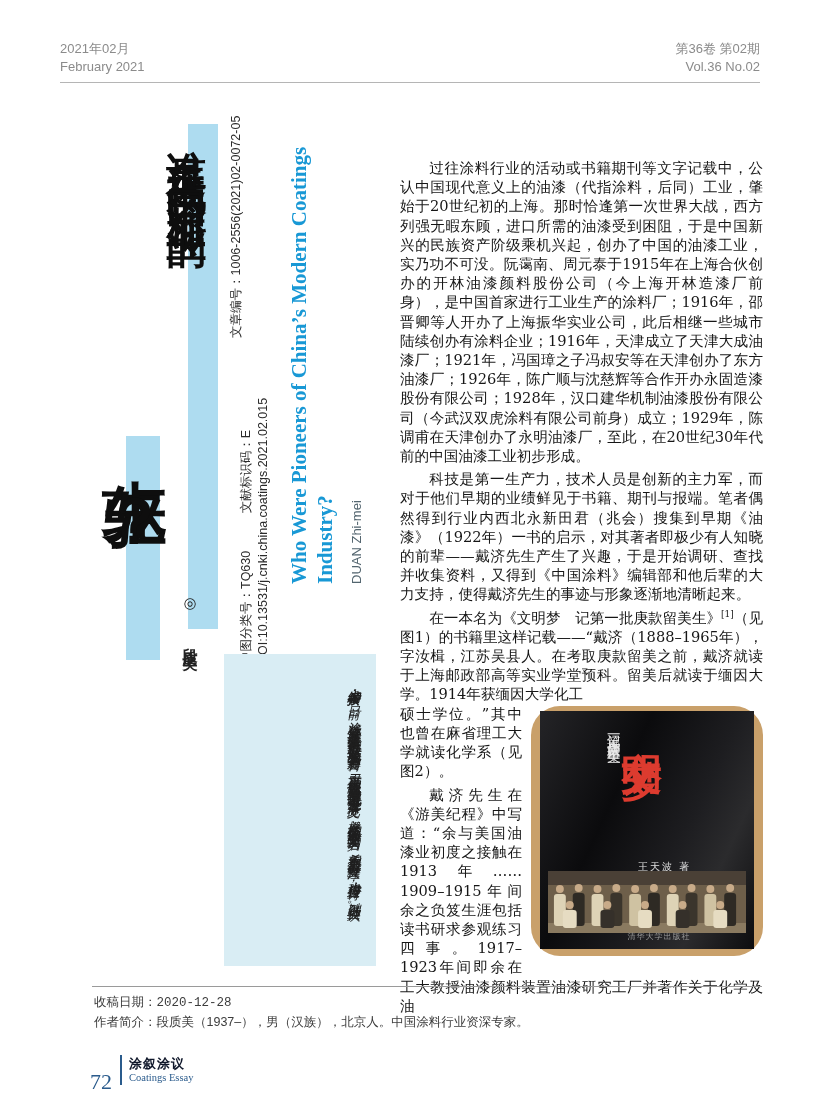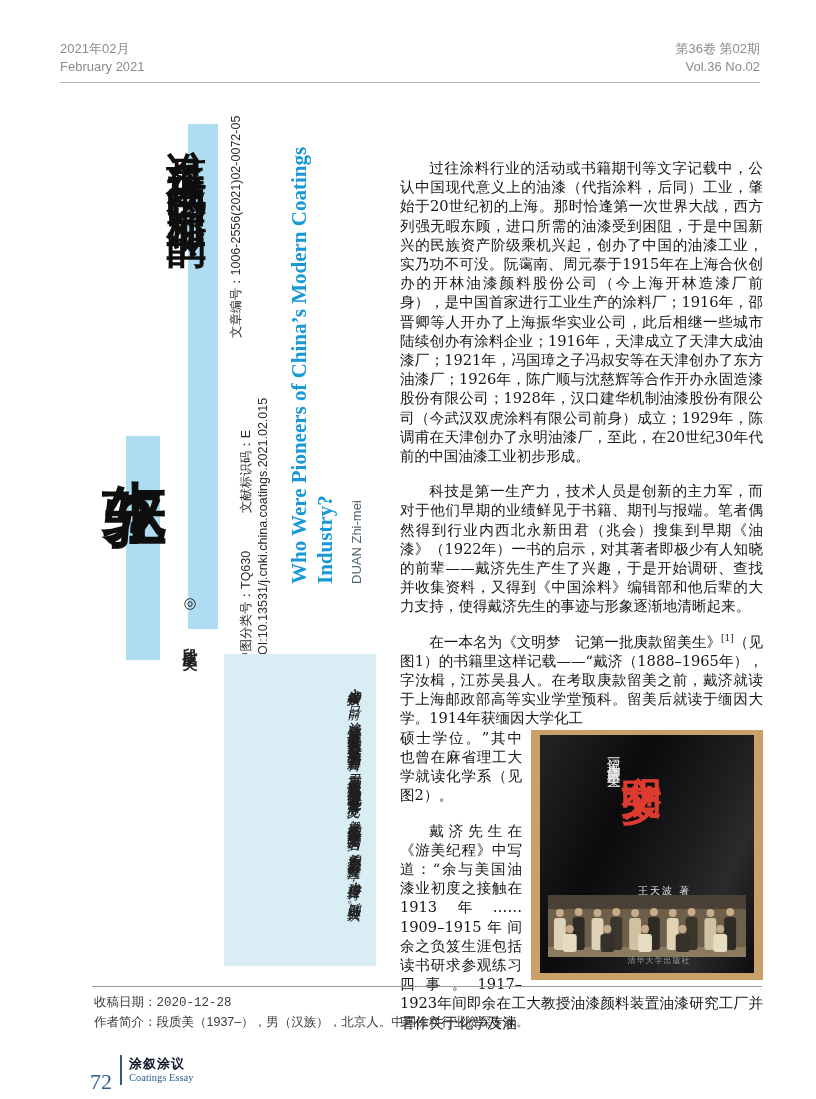--- a/index.html
+++ b/index.html
@@ -57,28 +57,28 @@
     font-size:13px; line-height:21px; color:#1f1f1f;
     text-indent:1em; letter-spacing:1px;
   }
   .editor-note .lbl { font-weight:700; }
   
   .body-col {
     position:absolute; left:400px; top:158px; width:363px;
     font-size:14.6px; line-height:19.2px; text-align:justify; color:#161616;
   }
   .body-col p { text-indent:2em; margin:0; }
-  .body-col p + p { margin-top:16px; }
+  .body-col p + p { margin-top:4px; }
   sup.ref { font-size:9px; vertical-align:super; line-height:0; }
   .p3-wrap { overflow:visible; }
   .p3-wrap .cont { text-indent:0; }
   .p3-wrap .p4 { text-indent:2em; }
   
   figure.fig1 { float:right; width:232px; margin:2px 0 2px 9px; }
-  .book-photo { background:#c9a06a; padding:5px 9px 7px 9px; }
+  .book-photo { background:#c9a06a; padding:5px 9px 7px 9px;border-radius:29px; }
   .book-cover {
     position:relative; height:238px; overflow:hidden;
     background:linear-gradient(115deg,#242427 0%,#0b0b0d 35%,#1d1d20 62%,#2b2b2d 78%,#0d0d0f 100%);
   }
   .cover-sub {
     position:absolute; left:64px; top:12px; writing-mode:vertical-rl; text-orientation:upright;
     color:#e8e8e8; font-size:13.5px; letter-spacing:2px;
   }
   .cover-title {
     position:absolute; left:92px; top:8px; writing-mode:vertical-rl; text-orientation:upright;

